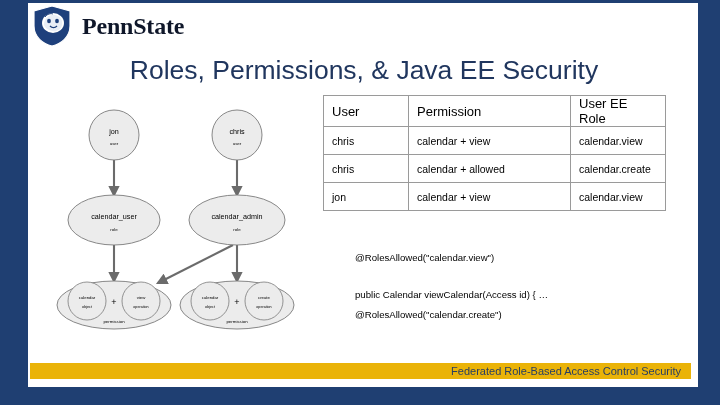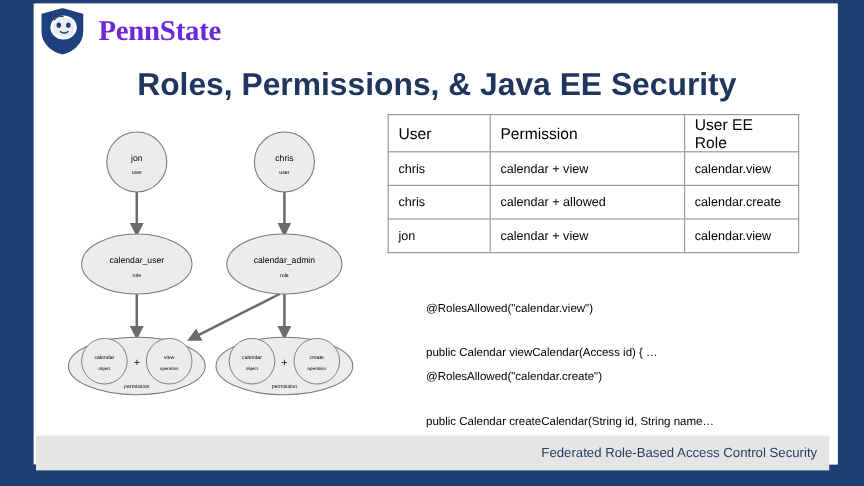--- a/index.html
+++ b/index.html
@@ -37,36 +37,35 @@
     left: 2px; top: 2px;
     display: flex;
     align-items: center;
     gap: 10px;
   }
   .logo-shield { width: 40px; height: 42px; display:block; }
   .logo-text {
     font-family: "Liberation Serif", serif;
     font-weight: bold;
     font-size: 24px;
-    color: #6d28d9;
+    color: #0f172a;
     letter-spacing: -0.2px;
     line-height: 1;
   }
 
   
   .title {
     position: absolute;
     left: 0; top: 52px;
     width: 668px;
     text-align: center;
     font-size: 26.5px;
     color: #20365e;
     font-family: "Liberation Sans", sans-serif;
     white-space: nowrap;
-    font-weight: bold;
   }
 
   
   .perm-table {
     position: absolute;
     left: 293px; top: 92px;
     width: 343px;
     border-collapse: collapse;
     background: #ffffff;
   }
@@ -117,22 +116,22 @@
   }
   #code-view   { left: 325px; top: 225px; }
   #code-create { left: 325px; top: 282px; }
 
   
   .footer-bar {
     position: absolute;
     left: 30px;
     top: 363px;
     width: 661px;
-    height: 29px;
-    background: #e5e5e5;
+    height: 16px;
+    background: #eab308;
     display: flex;
     align-items: center;
     justify-content: flex-end;
     box-sizing: border-box;
     padding-right: 10px;
   }
   .footer-text {
     font-size: 11px;
     color: #283e63;
   }
@@ -256,21 +255,20 @@
       </svg>
     </div>
 
     <div class="code-block" id="code-view">
       <div>@RolesAllowed("calendar.view")</div>
       <div>public Calendar viewCalendar(Access id) { …</div>
     </div>
 
     <div class="code-block" id="code-create">
       <div>@RolesAllowed("calendar.create")</div>
-      <div>public Calendar createCalendar(String id, String name…</div>
     </div>
 
   </div>
 
   <div class="footer-bar">
     <div class="footer-text">Federated Role-Based Access Control Security</div>
   </div>
 
 </div>
 

